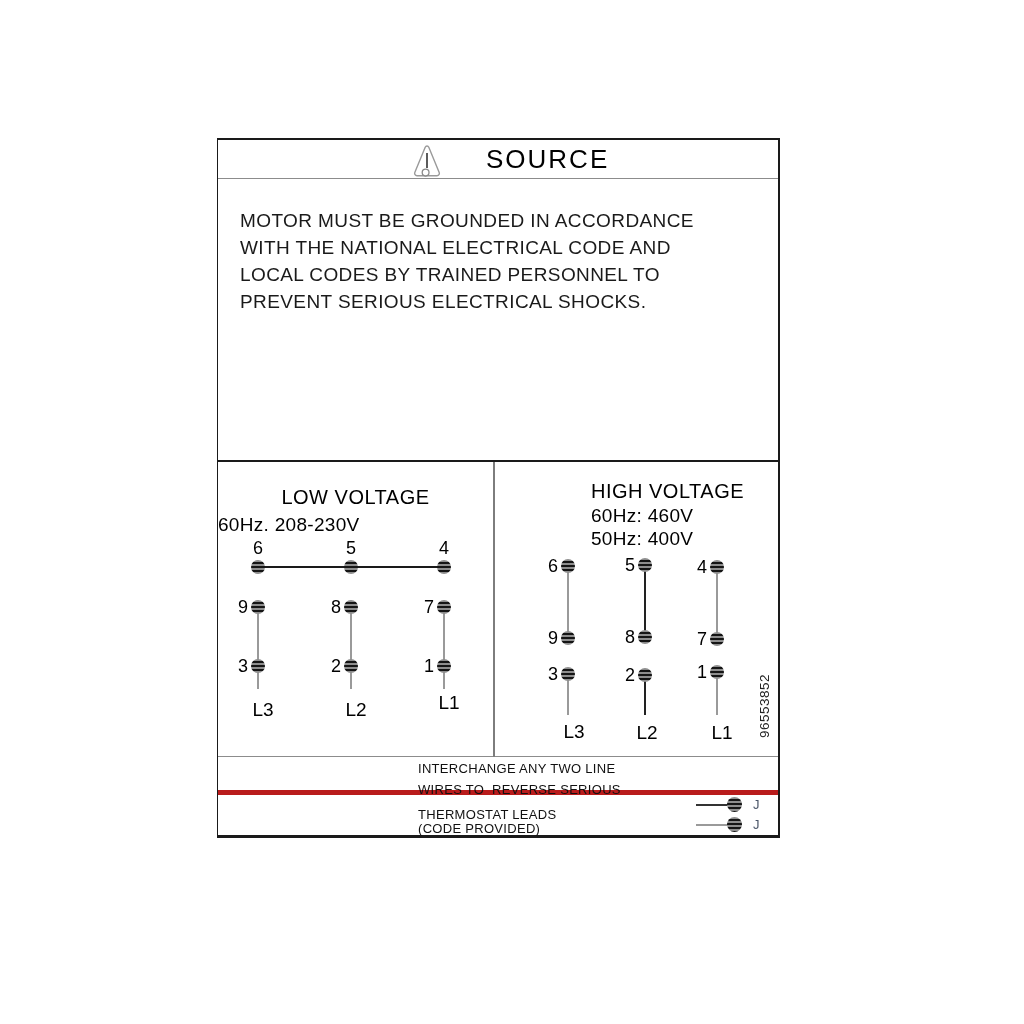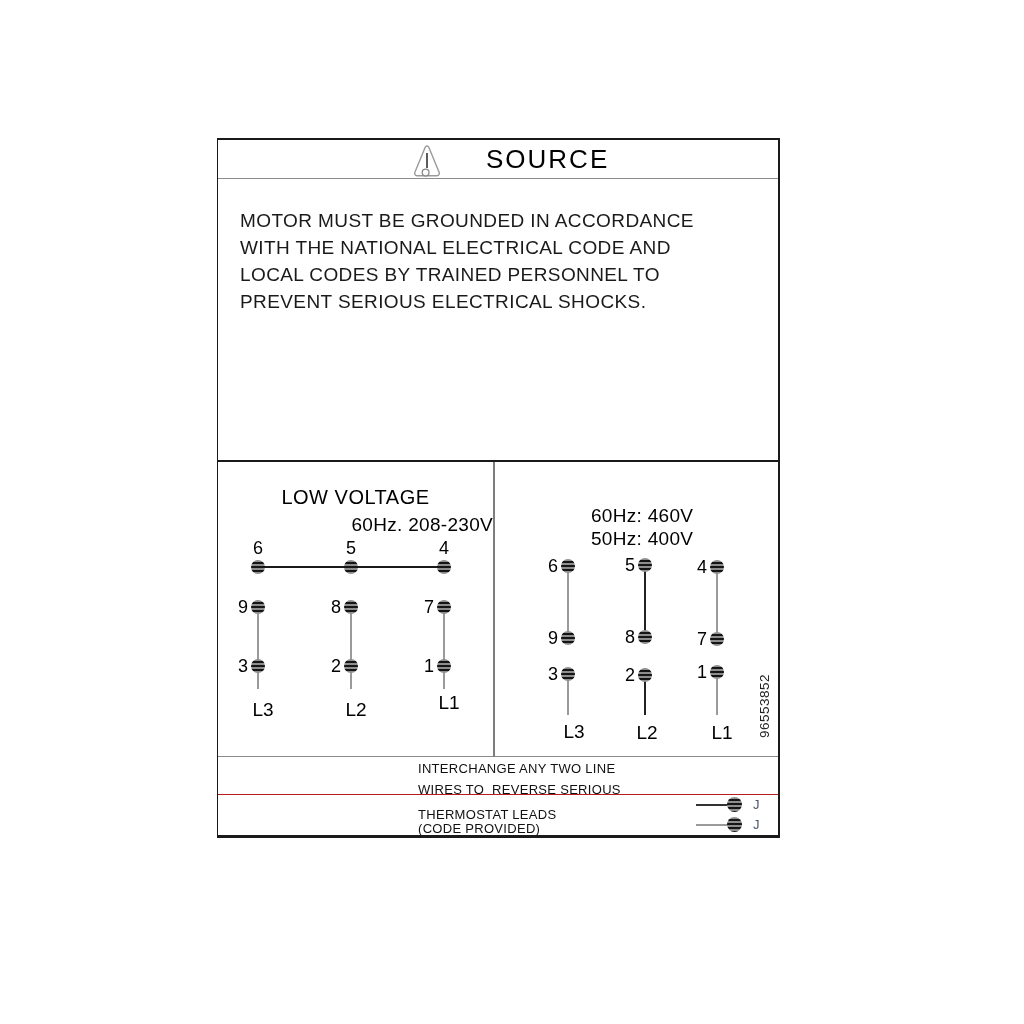--- a/index.html
+++ b/index.html
@@ -35,21 +35,21 @@
   .tnum{position:absolute;font-size:18px;color:#000;width:22px;text-align:right;}
   .tnum-top{text-align:center;width:16px;}
   .vline{position:absolute;width:2px;background:#9a9a9a;}
   .vline.dark{background:#222;}
   .hline{position:absolute;height:2px;background:#1a1a1a;}
   .llabel{position:absolute;font-size:19px;color:#000;width:40px;text-align:center;}
   .partnum{position:absolute;left:231px;top:225px;width:76px;height:14px;font-size:13.5px;color:#222;
            letter-spacing:0.5px;transform:rotate(-90deg);text-align:center;}
 
   
-  .inter{top:617px;height:38px;border-bottom:1px solid #b91c1c;font-size:13px;letter-spacing:0.3px;}
+  .inter{top:617px;height:38px;border-bottom:5px solid #b91c1c;font-size:13px;letter-spacing:0.3px;}
   .thermo{top:655px;height:42px;font-size:13px;letter-spacing:0.3px;}
   .note-line{position:absolute;left:200px;white-space:pre;color:#111;}
   .lead-line{position:absolute;height:2px;}
   .lead-j{position:absolute;font-size:13px;color:#4a5568;}
 </style>
 </head>
 <body>
 
 <div class="canvas">
   <div class="label-box">
@@ -68,21 +68,21 @@
 WITH THE NATIONAL ELECTRICAL CODE AND
 LOCAL CODES BY TRAINED PERSONNEL TO
 PREVENT SERIOUS ELECTRICAL SHOCKS.</p>
     </div>
 
     <div class="section diag">
       <div class="divider"></div>
 
       <div class="panel panel-lv">
         <div class="dtitle" style="left:0;width:275px;top:12px;">LOW VOLTAGE</div>
-        <div class="dsub" style="left:0;width:275px;top:40px;text-align:right;">60Hz. 208-230V</div>
+        <div class="dsub" style="left:0;width:275px;top:40px;text-align:left;">60Hz. 208-230V</div>
 
         <div class="hline" style="left:40px;top:92px;width:188px;"></div>
 
         <div class="vline" style="left:39px;top:133px;height:82px;"></div>
         <div class="vline" style="left:132px;top:133px;height:82px;"></div>
         <div class="vline" style="left:225px;top:133px;height:82px;"></div>
 
         <div class="tnum tnum-top" style="left:32px;top:64px;">6</div>
         <div class="tnum tnum-top" style="left:125px;top:64px;">5</div>
         <div class="tnum tnum-top" style="left:218px;top:64px;">4</div>
@@ -103,20 +103,21 @@
         <div class="term" style="left:33px;top:185px;"></div>
         <div class="term" style="left:126px;top:185px;"></div>
         <div class="term" style="left:219px;top:185px;"></div>
 
         <div class="llabel" style="left:25px;top:225px;">L3</div>
         <div class="llabel" style="left:118px;top:225px;">L2</div>
         <div class="llabel" style="left:211px;top:218px;">L1</div>
       </div>
 
       <div class="panel panel-hv">
+        <div class="dtitle" style="left:60px;width:225px;top:6px;">HIGH VOLTAGE</div>
         <div class="dsub" style="left:96px;top:31px;">60Hz: 460V</div>
         <div class="dsub" style="left:96px;top:54px;">50Hz: 400V</div>
 
         <div class="vline" style="left:72px;top:92px;height:72px;"></div>
         <div class="vline dark" style="left:149px;top:92px;height:72px;"></div>
         <div class="vline" style="left:221px;top:92px;height:72px;"></div>
 
         <div class="vline" style="left:72px;top:199px;height:42px;"></div>
         <div class="vline dark" style="left:149px;top:199px;height:42px;"></div>
         <div class="vline" style="left:221px;top:199px;height:42px;"></div>

